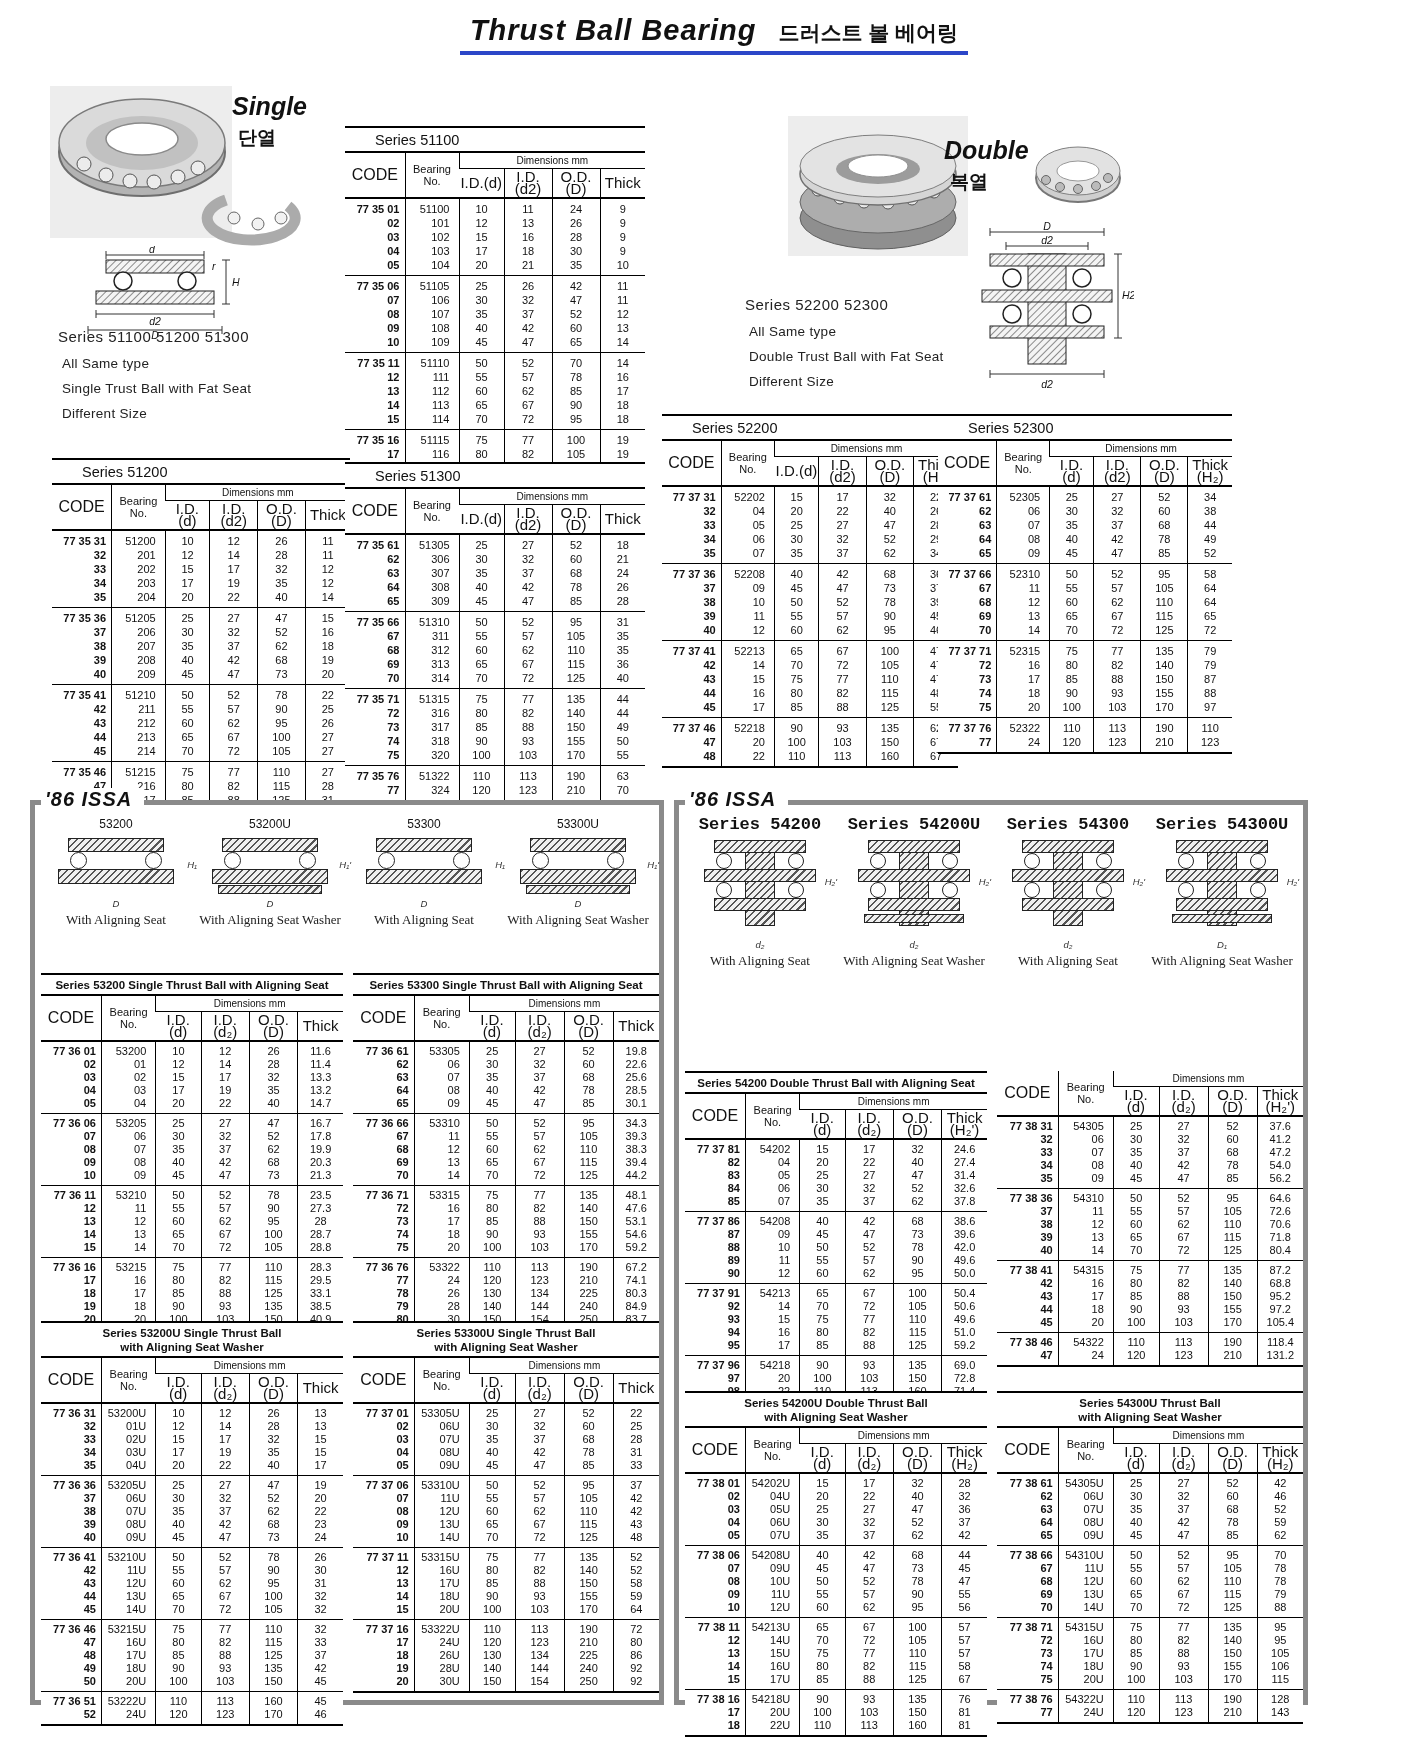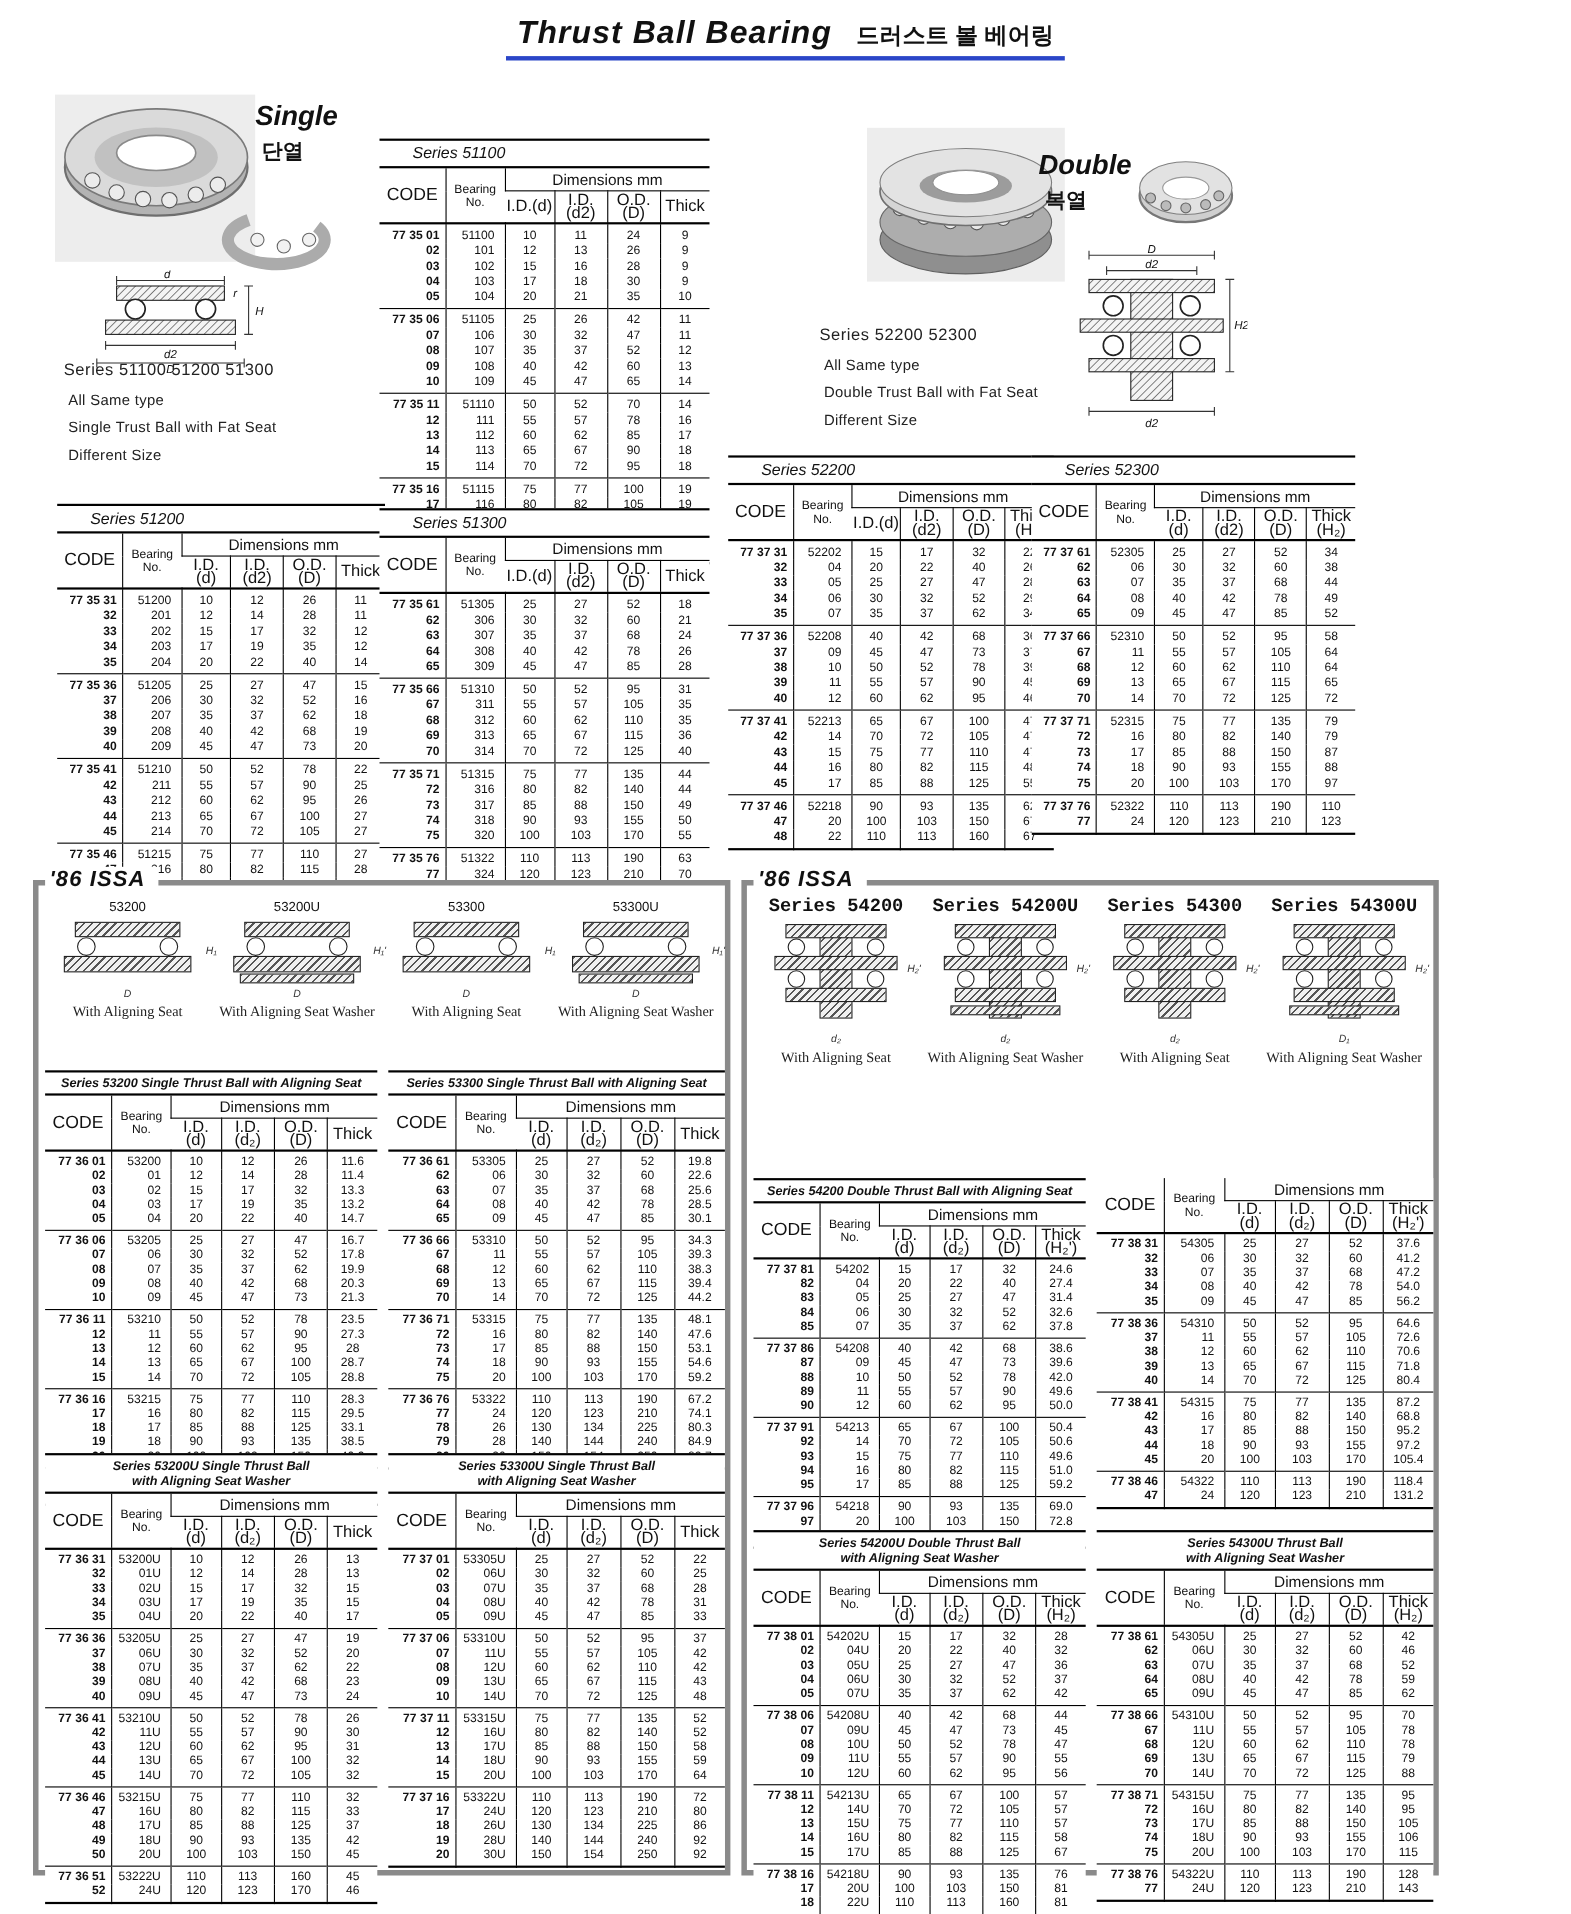--- a/index.html
+++ b/index.html
@@ -13,31 +13,31 @@
   
   .typ{position:absolute;z-index:6;}
   .le{font-style:italic;font-weight:bold;font-size:25px;}
   .lk{font-weight:bold;font-size:19px;margin-top:4px;margin-left:6px;}
   
   .notes{position:absolute;color:#222;}
   .notes .l1{font-size:15px;margin-bottom:11px;letter-spacing:.5px;}
   .notes .ln{font-size:13.5px;margin-bottom:10px;margin-left:4px;letter-spacing:.3px;}
   
   .tblbox{position:absolute;background:#fff;}
-  .tbl-title{border-top:2px solid #000;border-bottom:2px solid #000;font-size:14.5px;padding:4px 0 3px 30px;line-height:16px;font-style:italic;}
+  .tbl-title{border-top:2px solid #000;border-bottom:2px solid #000;font-size:14.5px;padding:4px 0 3px 30px;line-height:16px;}
   .issa-t .tbl-title{font-size:11.5px;font-weight:bold;text-align:center;padding:3px 0 2px 0;line-height:14px;}
   table.spec{border-collapse:collapse;width:100%;border-bottom:2px solid #000;table-layout:fixed;}
   .spec th{font-weight:normal;padding:2px 1px;vertical-align:middle;}
   .spec th,.spec td{border-left:1px solid #000;}
   .spec tr>*:first-child{border-left:none;}
   .spec thead{border-bottom:2px solid #000;}
   .spec tbody{border-top:1px solid #000;}
   .hc{font-size:16px;}
   .hb{font-size:11px;line-height:12px;}
-  .hd{border-bottom:1px solid #000;font-size:14px;}
+  .hd{border-bottom:1px solid #000;font-size:10px;}
   .hs{font-size:15px;line-height:12px;}
   .spec td{font-size:11px;line-height:14px;padding:0 2px;}
   .issa-t .spec td{line-height:13px;}
   .spec td.c{font-weight:bold;text-align:right;padding-right:5px;}
   .spec td.b{text-align:right;padding-right:9px;}
   .spec td.v{text-align:center;}
   .spec tbody tr:first-child td{padding-top:3px;}
   .spec tbody tr:last-child td{padding-bottom:3px;}
   
   .panel{position:absolute;border:5px solid #8a8a8a;box-sizing:border-box;background:#fff;}

